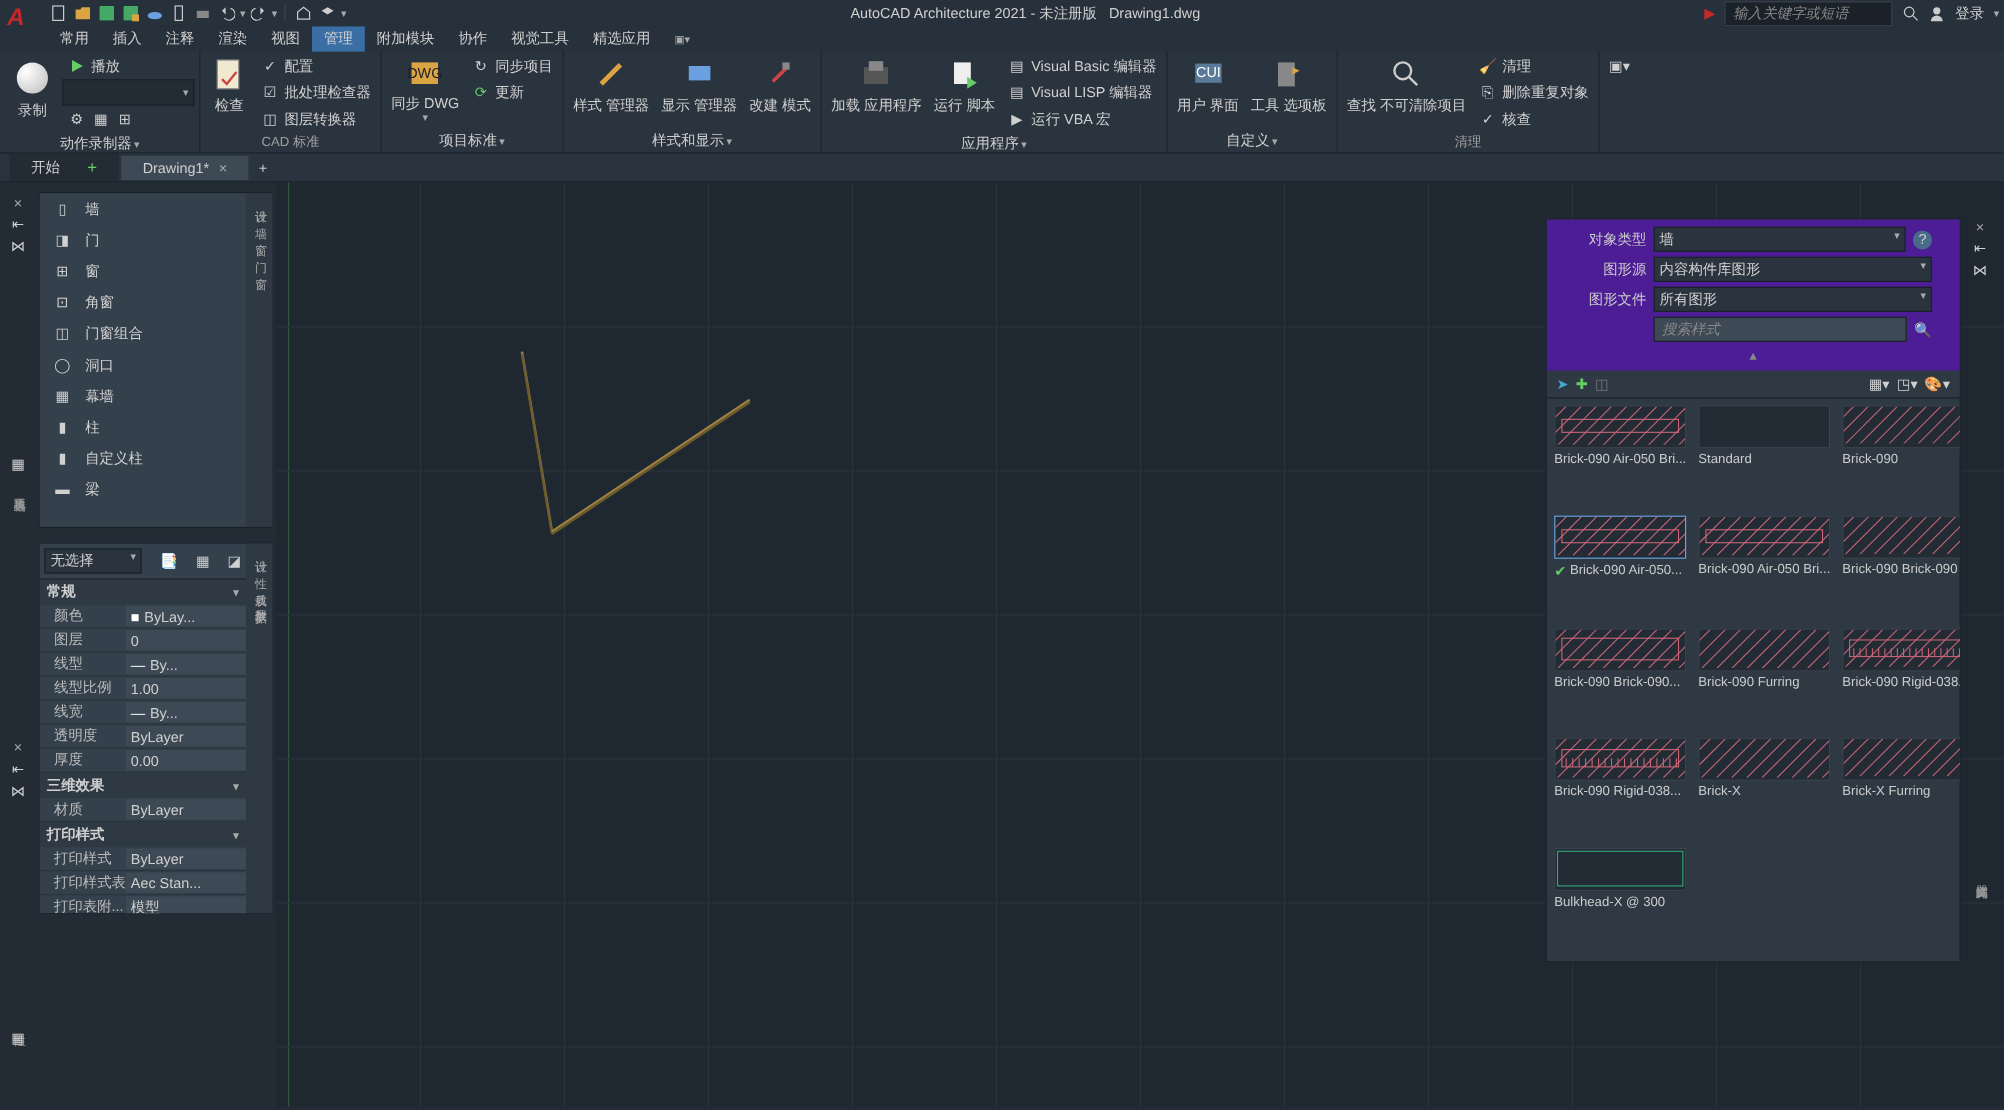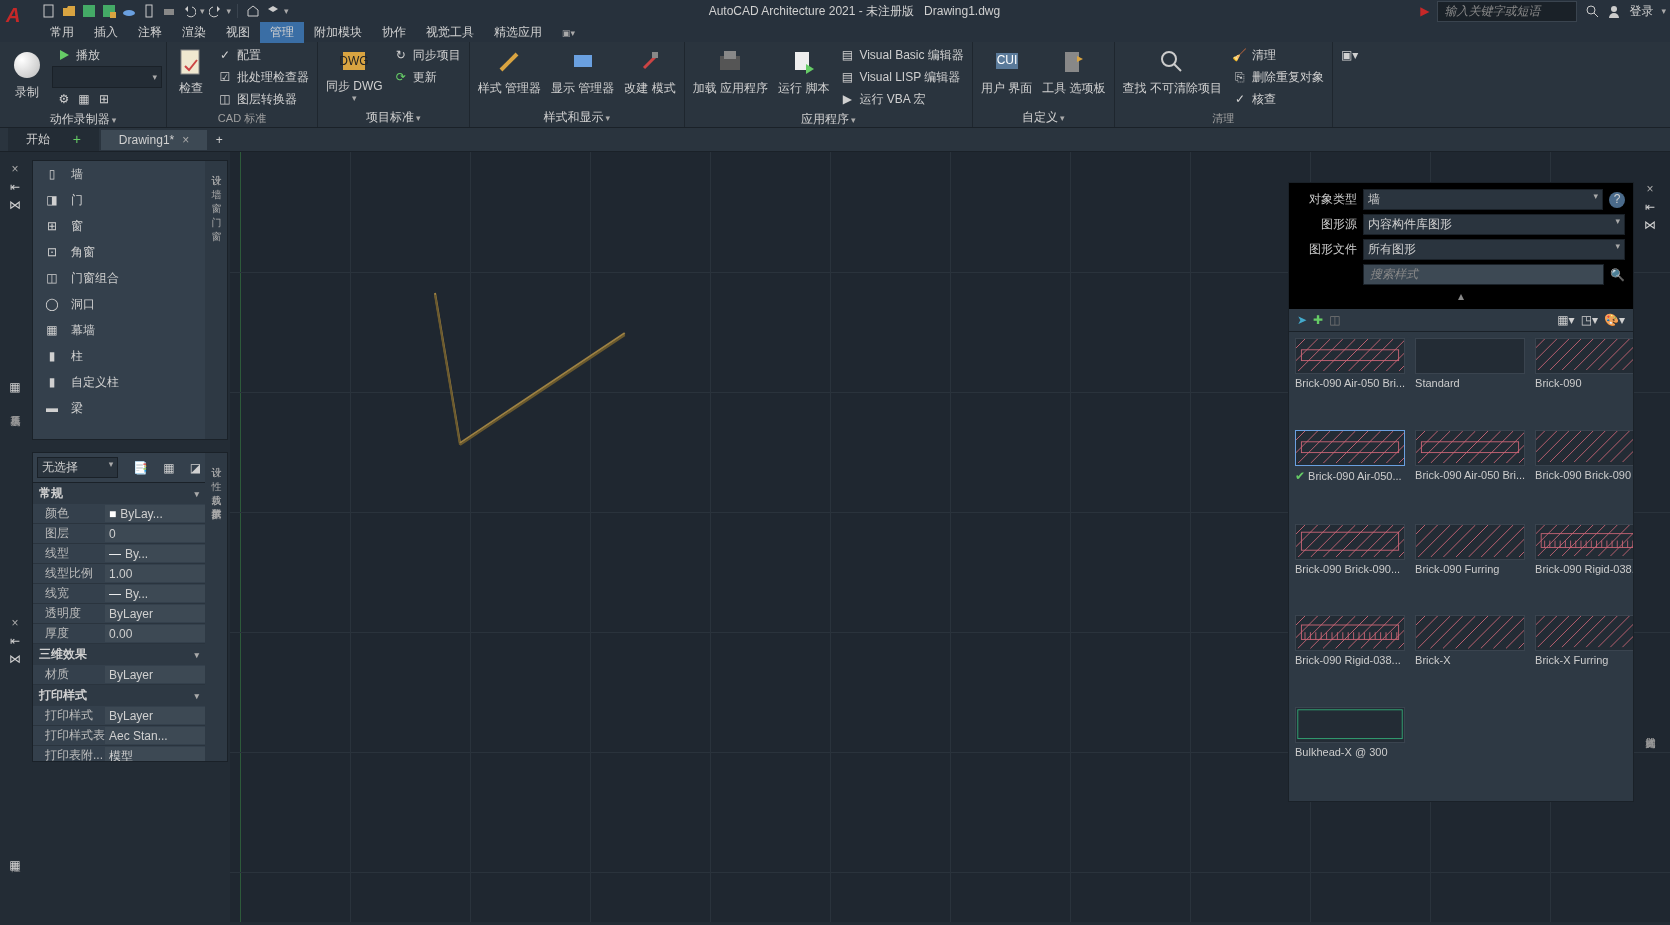--- a/index.html
+++ b/index.html
@@ -44,21 +44,21 @@
 .vtab{writing-mode:vertical-rl;font-size:10px;color:#aaa;cursor:pointer}
 .props{position:absolute;left:32px;top:300px;width:196px;height:310px;background:#34404c;border:1px solid #1a2128;display:flex}
 .props-body{flex:1;overflow:hidden}
 .props-head{display:flex;align-items:center;padding:4px;border-bottom:1px solid #1a2128;gap:15px}
 .props-select{flex:1;background:#2a343e;border:1px solid #1a2128;padding:1px 4px}
 .props-group{background:#2e3944;padding:2px 6px;font-weight:bold;display:flex;justify-content:space-between;align-items:center}
 .props-row{display:flex;padding:1px 0;border-bottom:1px solid #2a343e}
 .props-label{width:72px;padding-left:12px;color:#bbb}
 .props-value{flex:1;background:#3d4954;padding:1px 4px;display:flex;align-items:center;gap:4px}
 .right-panel{position:absolute;right:36px;top:30px;width:346px;height:620px;background:#2e3944;border:1px solid #1a2128;display:flex;flex-direction:column}
-.rp-filters{padding:6px 8px;background:#000000}
+.rp-filters{padding:6px 23px;background:#4c1d95}
 .rp-frow{display:flex;align-items:center;margin-bottom:4px;gap:6px}
 .rp-label{width:60px;text-align:right;color:#ccc}
 .rp-select{flex:1;background:#2a343e;border:1px solid #1a2128;padding:1px 4px}
 .rp-search{flex:1;background:#3d4954;border:1px solid #1a2128;padding:1px 6px;color:#888;font-style:italic}
 .rp-toolbar{display:flex;justify-content:space-between;padding:4px 8px;background:#2e3944;border-bottom:1px solid #1a2128}
 .rp-grid{flex:1;overflow-y:auto;padding:6px;display:grid;grid-template-columns:1fr 1fr 1fr;gap:4px 10px}
 .rp-item{cursor:pointer}
 .rp-thumb{height:36px;background:#232c35;border:1px solid #3a444f;position:relative;overflow:hidden}
 .rp-thumb.sel{border:1px solid #6aa0e0}
 .rp-name{font-size:11px;color:#ccc;padding:3px 0;white-space:nowrap;overflow:hidden;text-overflow:ellipsis;display:flex;align-items:center;gap:3px}

